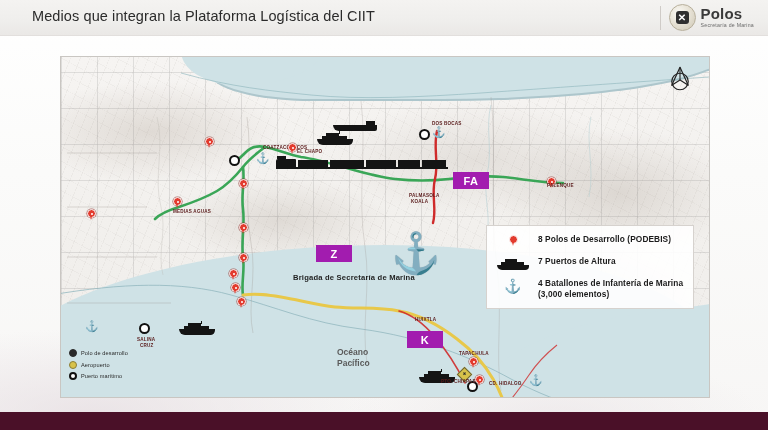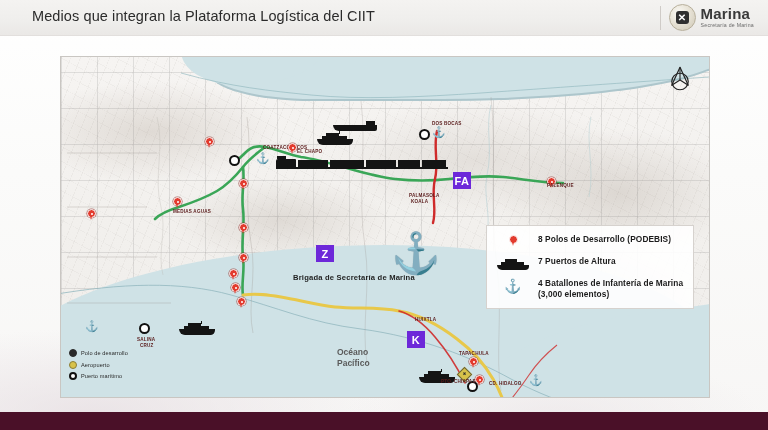--- a/index.html
+++ b/index.html
@@ -95,23 +95,23 @@
   .route{position:absolute;left:0;top:0;width:648px;height:340px;pointer-events:none;}
 
   
   .mlabel{position:absolute;font-size:4.6px;color:#5a1b1b;font-weight:bold;
     letter-spacing:.2px;white-space:nowrap;line-height:1.25;}
 
   .brigada-label{position:absolute;left:232px;top:216px;
     font-size:7.6px;color:#1f1f1f;font-weight:bold;letter-spacing:.2px;white-space:nowrap;}
 
   
-  .statebox{position:absolute;background:#6d28d9;color:#ffffff;
+  .statebox{position:absolute;background:#a21caf;color:#ffffff;
     font-size:11px;font-weight:bold;display:flex;align-items:center;justify-content:center;
-    width:18px;height:17px;letter-spacing:.5px;}
+    width:36px;height:17px;letter-spacing:.5px;}
 
   
   .pin{position:absolute;width:9px;height:12px;}
   .pin .head{position:absolute;left:0;top:0;width:9px;height:9px;border-radius:50%;
     background:#e23b2e;border:1.4px solid #fff;box-sizing:border-box;
     box-shadow:0 0 0 .6px rgba(120,20,15,.6);}
   .pin .head:after{content:"";position:absolute;left:2.6px;top:2.6px;width:2.6px;height:2.6px;
     border-radius:50%;background:#fff;}
   .pin .tip{position:absolute;left:3px;top:7.4px;width:0;height:0;
     border-left:1.5px solid transparent;border-right:1.5px solid transparent;
@@ -183,21 +183,21 @@
 
   <div class="header">
     <div class="header-title">Medios que integran la Plataforma Logística del CIIT</div>
 
     <div class="brand">
       <div class="brand-divider"></div>
       <div class="seal">
         <span class="x">✕</span>
       </div>
       <div class="brand-text">
-        <span class="brand-name">Marina</span>
+        <span class="brand-name">Polos</span>
         <span class="brand-sub">Secretaría de Marina</span>
       </div>
     </div>
   </div>
 
   <div class="map">
     <div class="terrain"></div>
     <div class="contours"></div>
     <div class="graticule"></div>
 

